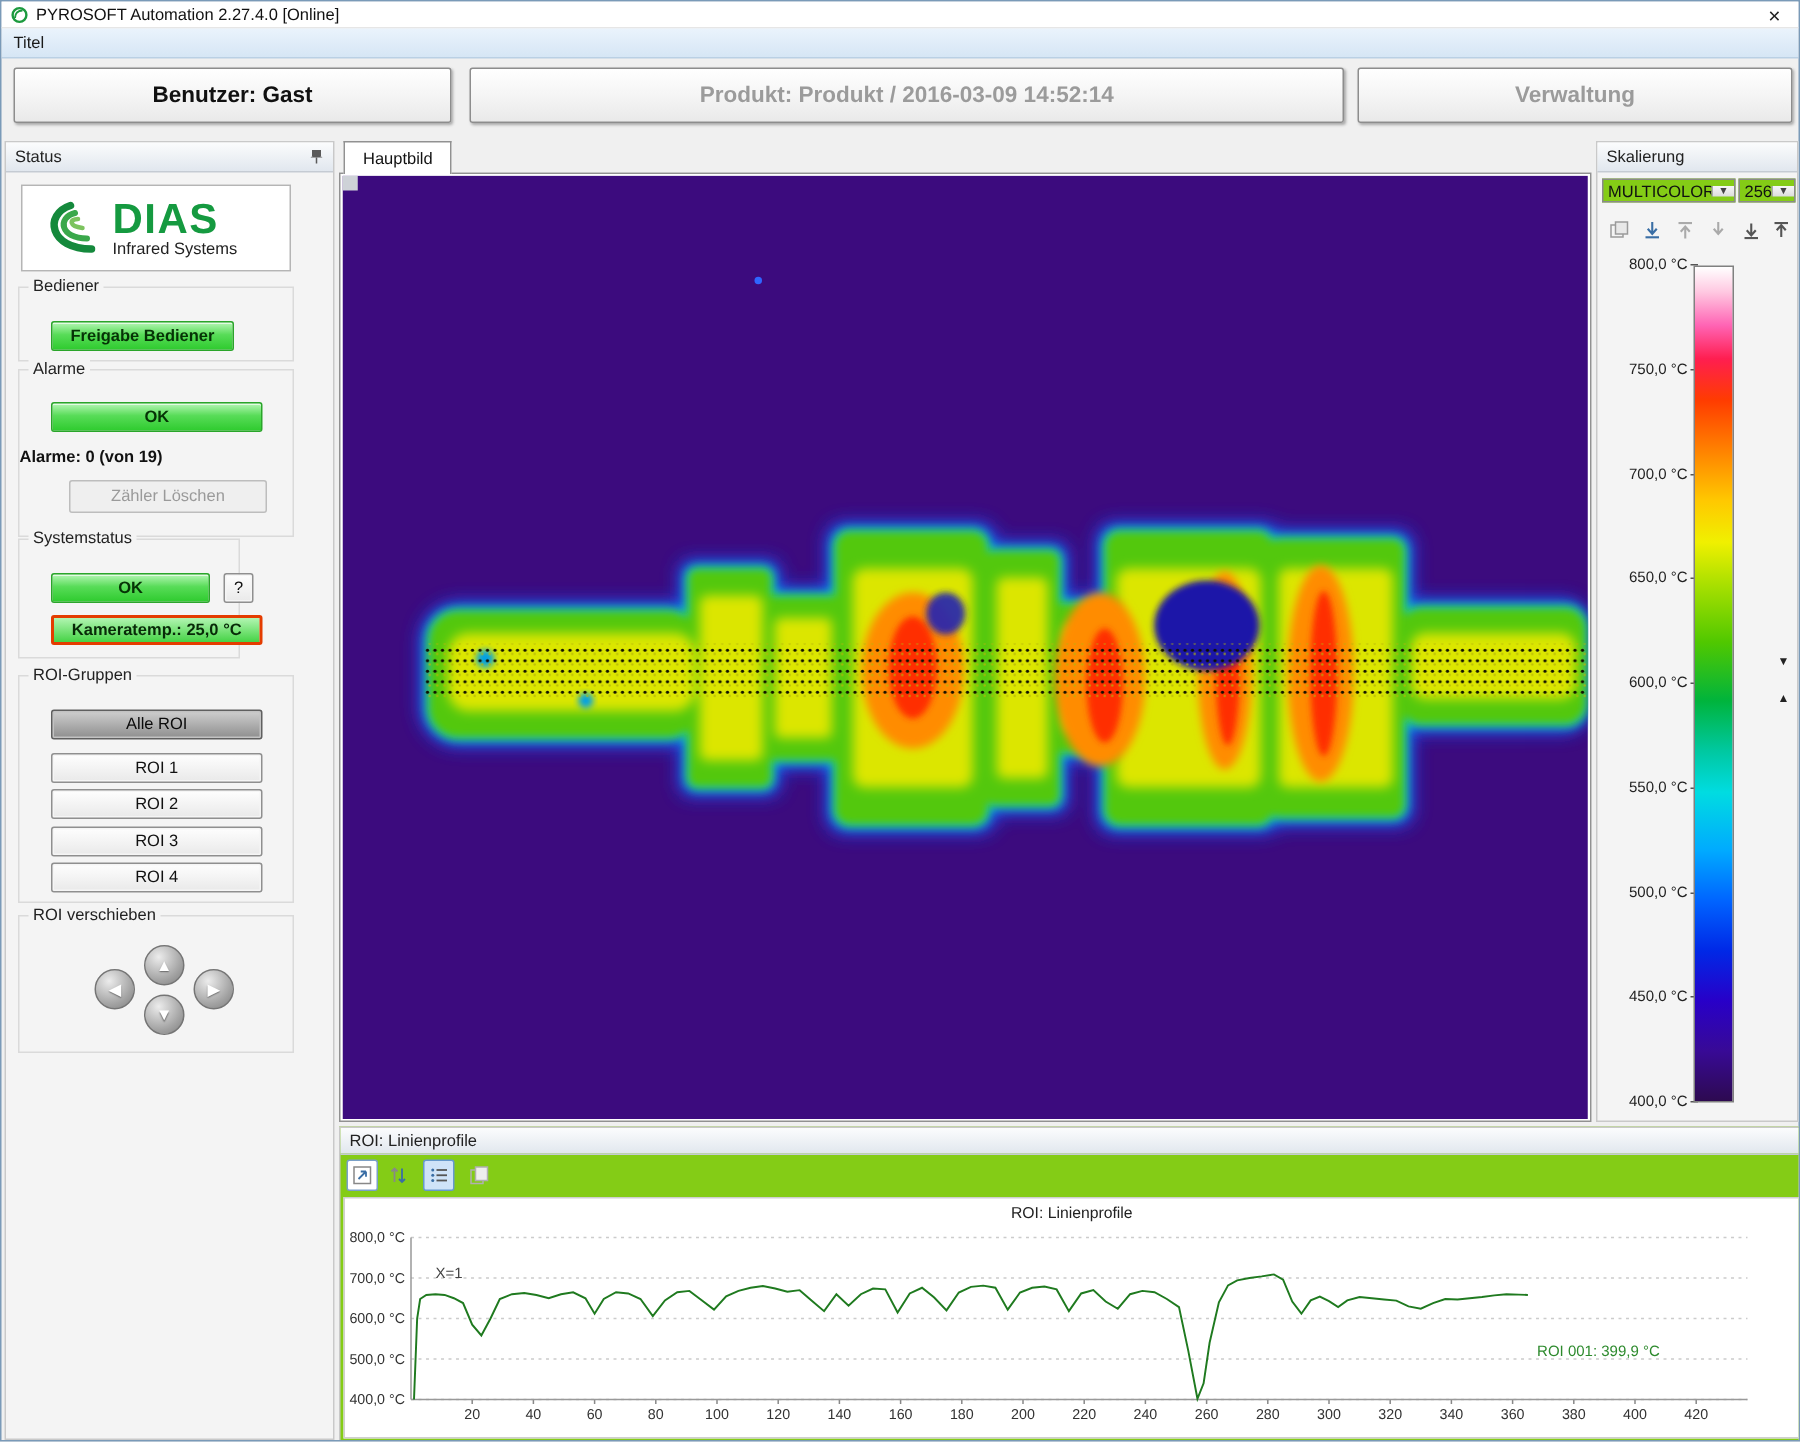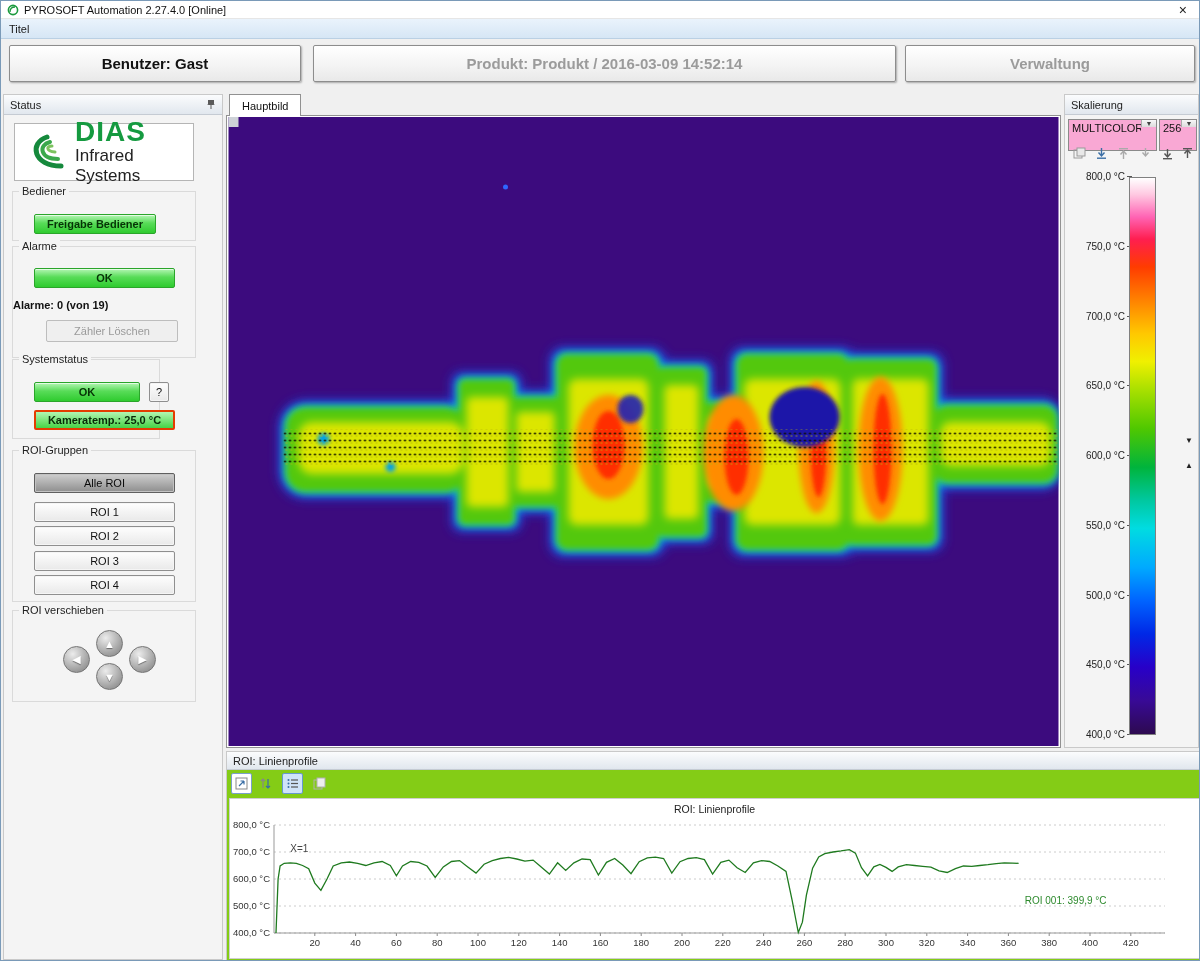--- a/index.html
+++ b/index.html
@@ -26,32 +26,32 @@
 
   .btn{display:flex;align-items:center;justify-content:center;font-size:11px;border-radius:2px;cursor:default;white-space:nowrap}
   .btn-green{background:linear-gradient(#b4f6b4,#58dc58 45%,#2fcb2f);border:1px solid #2aa52a;font-weight:bold;color:#063306;box-shadow:inset 0 1px 0 rgba(255,255,255,.65)}
   .btn-std{background:linear-gradient(#fefefe,#e9e9e9);border:1px solid #8f8f8f;box-shadow:inset 0 0 0 1px #f5f5f5}
   .btn-dark{background:linear-gradient(#cfcfcf,#8e8e8e);border:1px solid #5f5f5f;box-shadow:inset 0 0 0 1px #c2c2c2;color:#0a0a0a}
   .btn-disabled{background:#efefef;border:1px solid #bdbdbd;color:#9a9a9a}
   .camtemp{background:linear-gradient(#b2f5b2,#46d346);border:2px solid #e43c00;font-weight:bold;color:#082a08}
 
   .logo-box{position:absolute;left:10px;top:28px;width:180px;height:58px;background:#fff;border:1px solid #b5b5b5;display:flex;align-items:center;padding:4px 8px;gap:6px}
   .logo-text .big{font-size:28px;font-weight:bold;color:#159a40;letter-spacing:1px;line-height:26px}
-  .logo-text .small{font-size:17px;color:#222;margin-top:1px}
+  .logo-text .small{font-size:11px;color:#222;margin-top:1px}
 
   .round-btn{position:absolute;width:27px;height:27px;border-radius:50%;background:radial-gradient(circle at 35% 28%,#ececec,#a2a2a2 65%,#7e7e7e);border:1px solid #757575;color:#fff;display:flex;align-items:center;justify-content:center;font-size:11px;text-shadow:0 1px 1px rgba(0,0,0,.45)}
 
   
   .main-area{position:absolute;left:225px;top:93px;width:835px;height:654px}
   .tab{position:absolute;left:3px;top:0;height:22px;padding:0 12px;background:#fff;border:1px solid #919191;border-bottom:none;display:flex;align-items:center;z-index:2;font-size:11px}
   .image-frame{position:absolute;left:0;top:21px;width:835px;height:633px;background:#fff;border:1px solid #919191;padding:1px}
 
   
   .skal-panel{position:absolute;left:1063px;top:93px;width:135px;height:654px;background:#f4f4f4;border:1px solid #c9c9c9}
-  .select{position:absolute;height:32px;background:#f9a8d4;border:1px solid #8a8a8a;display:flex;align-items:flex-start}
+  .select{position:absolute;height:16px;background:#84cc16;border:1px solid #8a8a8a;display:flex;align-items:center}
   .select .val{flex:1;padding:2px 3px 0;overflow:hidden;white-space:nowrap;font-size:11px}
   .select .arrow{width:15px;background:linear-gradient(#f7f7f7,#dcdcdc);border-left:1px solid #ababab;display:flex;align-items:center;justify-content:center;font-size:7px;color:#444}
   .icon16{position:absolute;width:17px;height:17px;display:flex;align-items:center;justify-content:center}
   .scale-area{position:absolute;left:0;top:74px;width:133px;height:578px}
   .scale-label{position:absolute;right:73px;width:52px;text-align:right;font-size:10px;color:#222;height:12px}
   .scale-label::after{content:"";position:absolute;right:-7px;top:5px;width:5px;height:1px;background:#555}
   .scale-bar{position:absolute;left:64px;top:8px;width:27px;height:558px;border:1px solid #808080;
     background:linear-gradient(#ffffff 0%,#ffc8e1 3%,#ff64b4 7%,#ff1e50 11%,#ff3c00 16%,#ff8200 22%,#ffc800 28%,#f0f000 33%,#aae000 38%,#50c800 45%,#00b43c 52%,#00c8a0 58%,#00dce1 63%,#00aaff 70%,#0064ff 76%,#0028e6 82%,#2800c8 88%,#380a96 94%,#2d0a50 100%)}
   .scale-marker{position:absolute;left:120px;font-size:8px;color:#222;line-height:8px}
 

